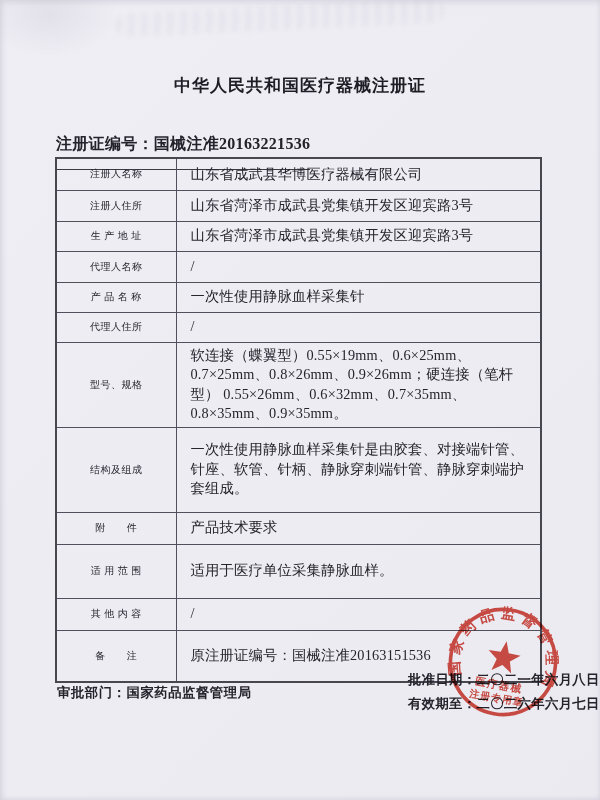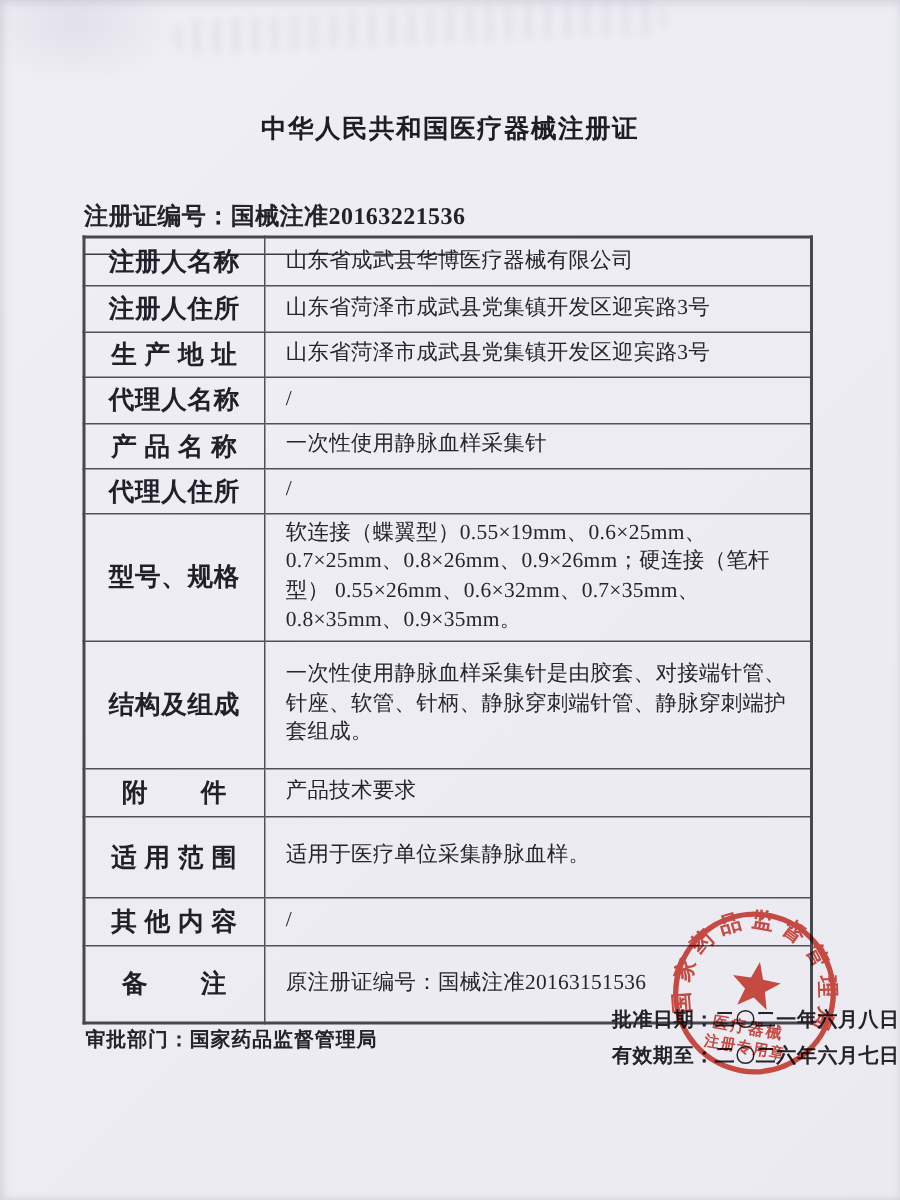--- a/index.html
+++ b/index.html
@@ -40,21 +40,21 @@
     position:absolute;top:157px;left:55px;width:487px;height:508px;
     border-collapse:collapse;table-layout:fixed;
   }
   table.cert td{
     border:1.4px solid #50505c;
     vertical-align:middle;
   }
   table.cert{border:2px solid #47474f;}
   td.lab{
     width:120px;text-align:center;
-    font-size:17px;font-weight:bold;letter-spacing:.5px;color:#211f28;
+    font-size:10px;font-weight:normal;letter-spacing:.5px;color:#211f28;
     white-space:pre;
   }
   td.val{
     padding:3px 10px 3px 14px;
     font-size:14.3px;line-height:19.5px;color:#26242c;
     letter-spacing:.2px;
   }
   .footer-left{
     position:absolute;left:57px;top:684px;
     font-size:13.3px;font-weight:bold;letter-spacing:.6px;

